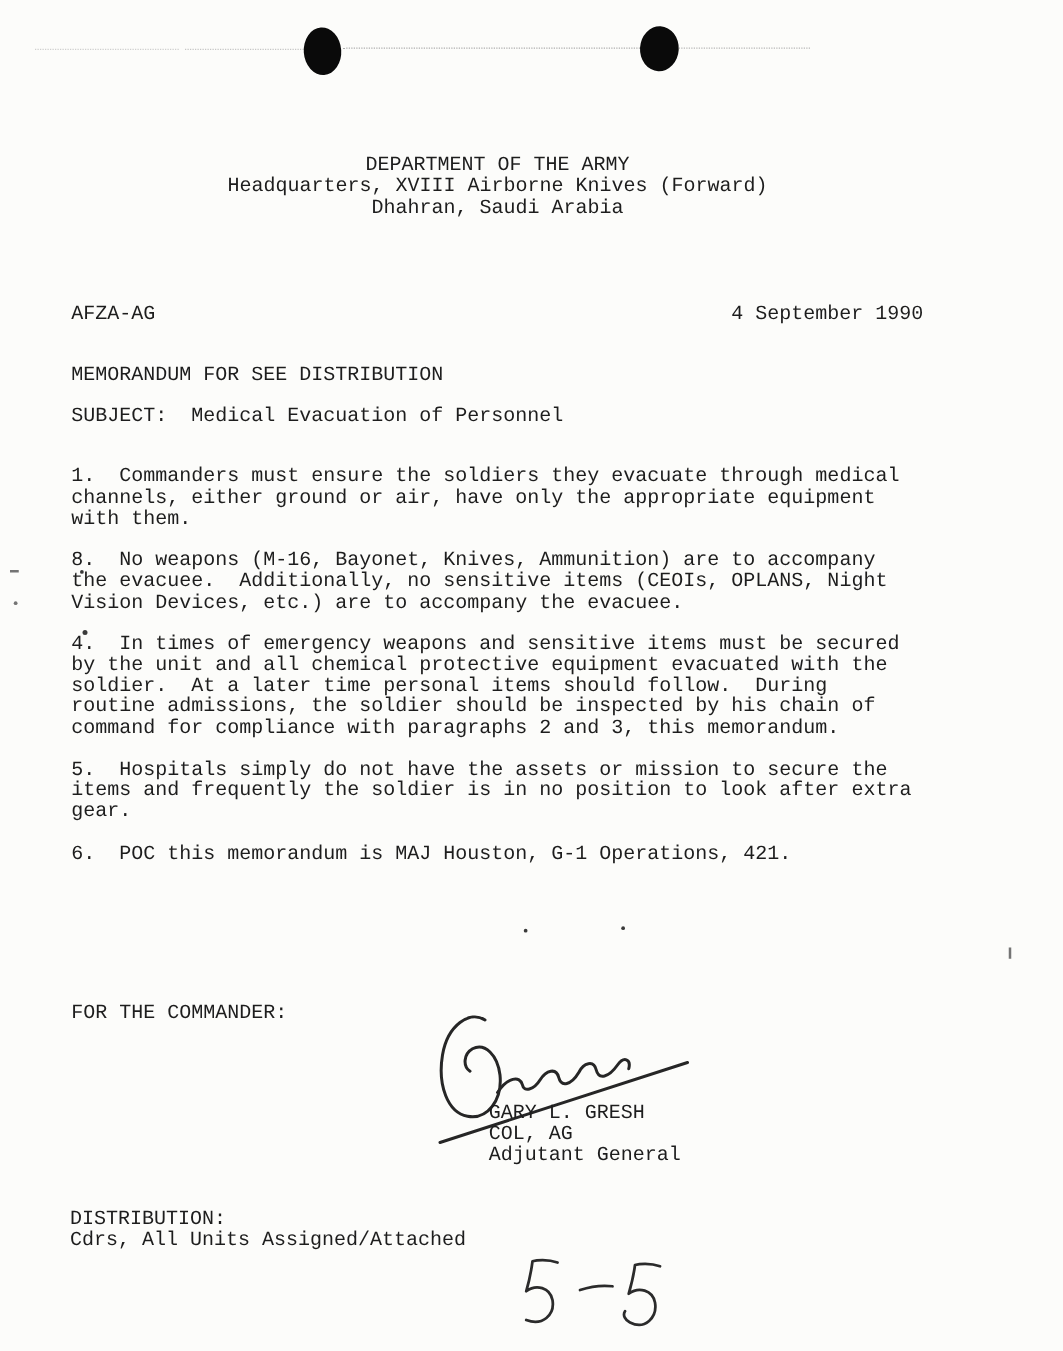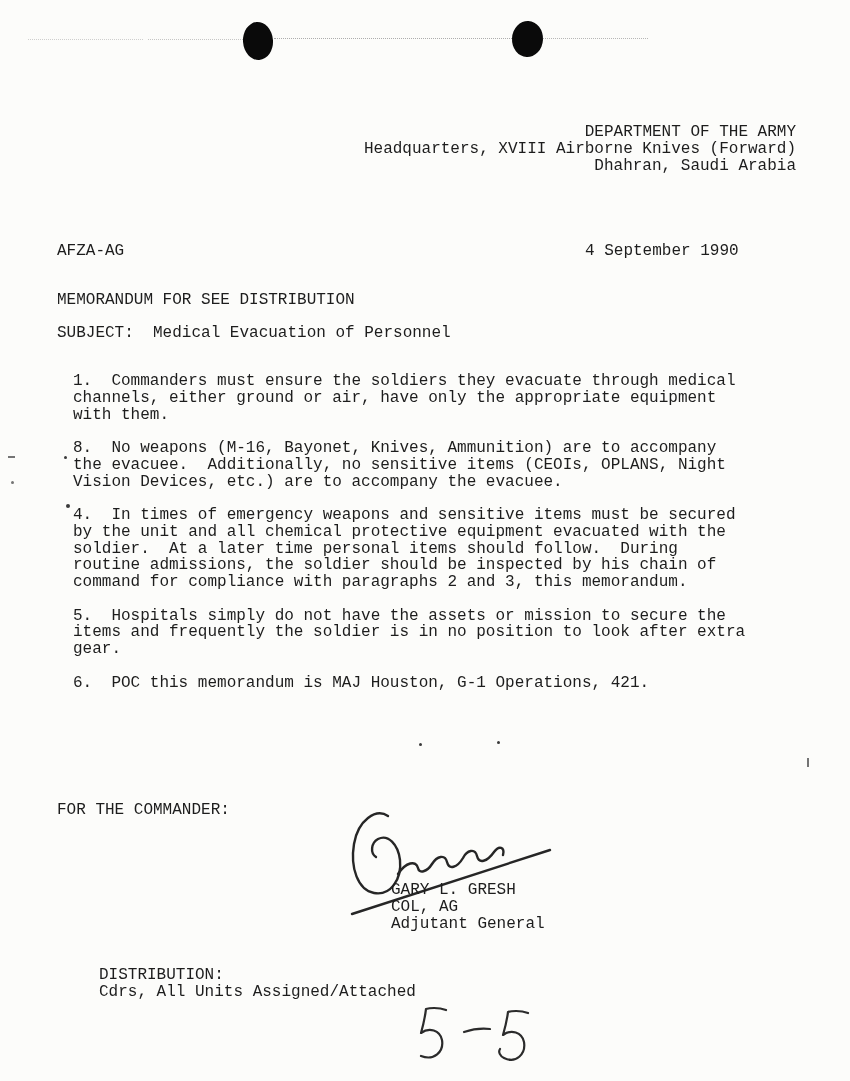--- a/index.html
+++ b/index.html
@@ -22,21 +22,21 @@
     color: #1d1d1d;
     white-space: pre;
     letter-spacing: 0;
   }
   .abs { position: absolute; }
 
   .letterhead {
     left: 0;
     top: 124px;
     width: 796px;
-    text-align: right;
+    text-align: center;
   }
 
   .para { margin: 0 0 16.75px 0; }
 
   .punch {
     position: absolute;
     background: #0a0a0a;
     border-radius: 50%;
   }
   .punch-left  { left: 243px; top: 22px; width: 30px; height: 38px; transform: rotate(-4deg); }
@@ -97,21 +97,21 @@
     <div class="mono">Headquarters, XVIII Airborne Knives (Forward)</div>
     <div class="mono">Dhahran, Saudi Arabia</div>
   </header>
 
   <div class="abs mono" style="left:57px; top:243px;text-align:right;">AFZA-AG</div>
   <div class="abs mono" style="left:585px; top:243px;">4 September 1990</div>
 
   <div class="abs mono" style="left:57px; top:292px;">MEMORANDUM FOR SEE DISTRIBUTION</div>
   <div class="abs mono" style="left:57px; top:325px;">SUBJECT:  Medical Evacuation of Personnel</div>
 
-  <div class="abs" style="left:73px; top:373px;">
+  <div class="abs" style="left:57px; top:373px;">
     <div class="mono para">1.  Commanders must ensure the soldiers they evacuate through medical
 channels, either ground or air, have only the appropriate equipment
 with them.</div>
     <div class="mono para">8.  No weapons (M-16, Bayonet, Knives, Ammunition) are to accompany
 the evacuee.  Additionally, no sensitive items (CEOIs, OPLANS, Night
 Vision Devices, etc.) are to accompany the evacuee.</div>
     <div class="mono para">4.  In times of emergency weapons and sensitive items must be secured
 by the unit and all chemical protective equipment evacuated with the
 soldier.  At a later time personal items should follow.  During
 routine admissions, the soldier should be inspected by his chain of
@@ -129,21 +129,21 @@
     <path class="ink-stroke" d="M 56,68 C 64,56 74,54 76,62 C 77,68 85,66 90,58 C 95,50 103,48 105,56 C 107,64 115,62 121,52 C 125,44 133,42 135,50 C 137,58 145,56 152,46 C 157,39 163,41 161,49"></path>
     <path class="ink-stroke" d="M 10,108 L 208,44"></path>
   </svg>
 
   <div class="abs" style="left:391px; top:882px;">
     <div class="mono">GARY L. GRESH</div>
     <div class="mono">COL, AG</div>
     <div class="mono">Adjutant General</div>
   </div>
 
-  <div class="abs" style="left:56px; top:967px;margin-left:43px;">
+  <div class="abs" style="left:56px; top:967px;">
     <div class="mono">DISTRIBUTION:</div>
     <div class="mono">Cdrs, All Units Assigned/Attached</div>
   </div>
 
   <svg class="abs" style="left:416px; top:1004px;" width="125" height="62" viewBox="0 0 125 62" role="img" aria-label="5 - 5">
     <path class="ink-stroke-thin" d="M 30,6 C 22,3 13,4 10,5 C 9,13 7,22 5,29 C 13,23 24,26 26,36 C 28,48 18,57 5,52"></path>
     <path class="ink-stroke-thin" d="M 48,28 C 57,25 66,24 74,25"></path>
     <path class="ink-stroke-thin" d="M 112,9 C 104,6 95,7 92,8 C 91,16 89,24 87,31 C 95,25 106,28 108,38 C 110,50 100,60 88,54 C 84,52 82,48 84,45"></path>
   </svg>
 

